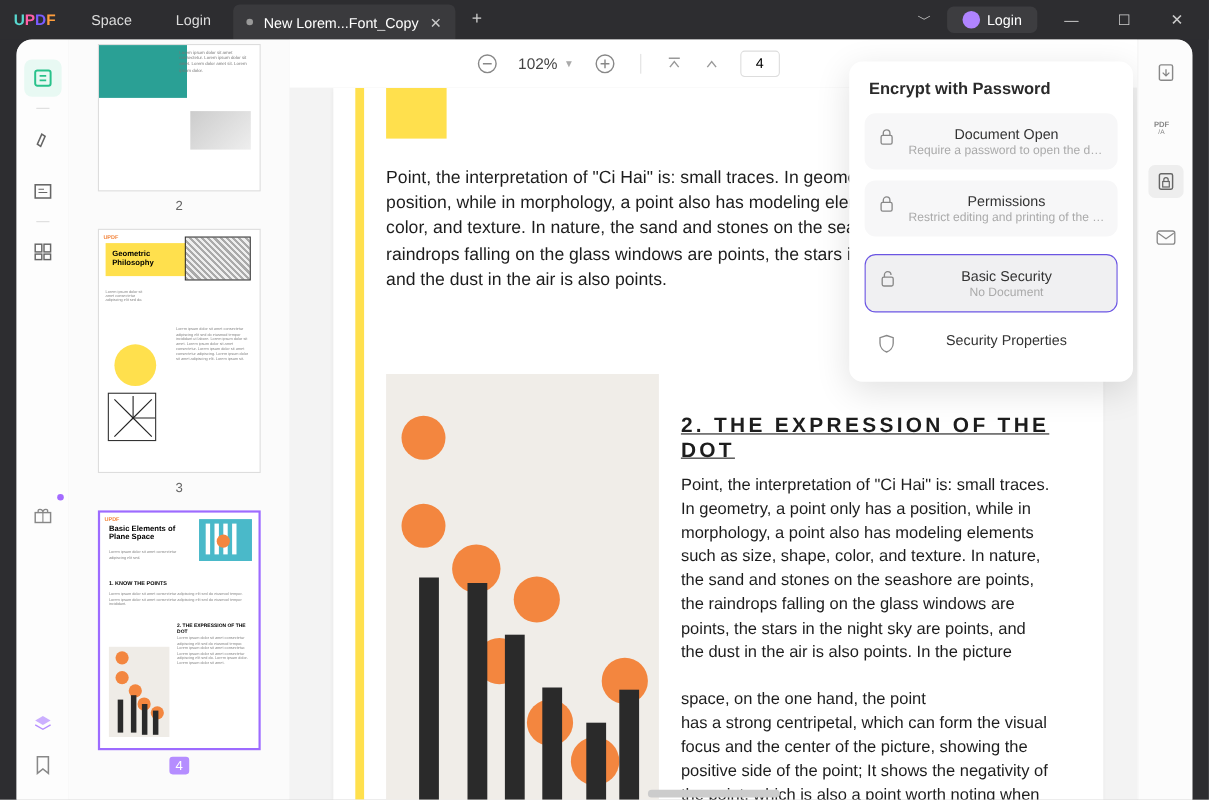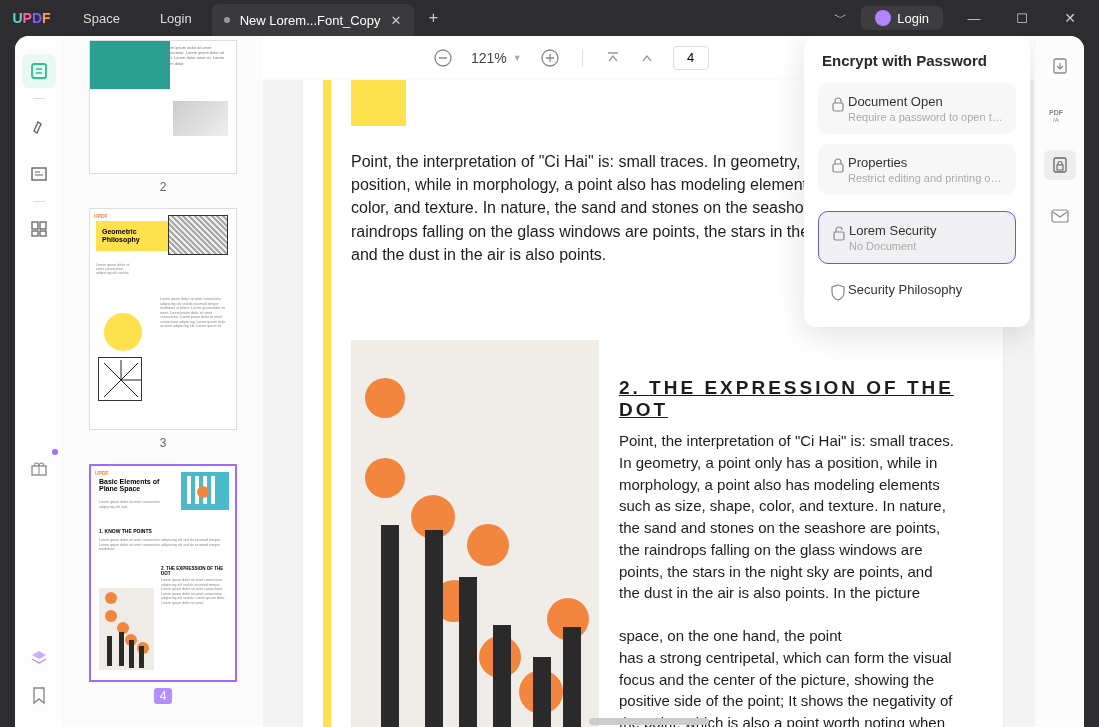--- a/index.html
+++ b/index.html
@@ -58,23 +58,23 @@
   .bar{position:absolute;background:#2a2a2a;}
   
   .yellowhead{position:absolute;left:48px;top:0;width:55px;height:46px;background:#ffe04d;}
   
   
   .rightrail{width:50px;background:#fcfcfc;display:flex;flex-direction:column;align-items:center;padding-top:18px;gap:24px;border-left:1px solid rgba(0,0,0,0.03);}
   .rtool{width:26px;height:24px;display:flex;align-items:center;justify-content:center;color:#888;}
   .rtool.active{background:#eee;border-radius:6px;padding:4px;width:32px;height:30px;}
   
   
-  .panel{position:absolute;right:4px;top:0;width:226px;background:#fff;border-radius:12px;box-shadow:0 8px 32px rgba(0,0,0,0.12);z-index:30;padding:16px 14px 18px;}
+  .panel{position:absolute;right:4px;top:20px;width:258px;background:#fff;border-radius:12px;box-shadow:0 8px 32px rgba(0,0,0,0.12);z-index:30;padding:16px 14px 18px;}
   .panel h3{font-size:15px;font-weight:700;color:#2a2a2a;margin-bottom:14px;padding-left:4px;}
-  .pitem{display:flex;gap:0;background:#f7f7f8;border-radius:10px;padding:11px 12px;margin-bottom:10px;align-items:flex-start;}
+  .pitem{display:flex;gap:10px;background:#f7f7f8;border-radius:10px;padding:11px 12px;margin-bottom:10px;align-items:flex-start;text-align:center;}
   .pitem.sel{border:1.5px solid #6b55e3;background:#f0f0f2;}
   .pitem .picon{width:18px;flex-shrink:0;color:#888;margin-top:1px;}
   .pitem .ptext{flex:1;min-width:0;}
   .pitem .ptitle{font-size:13px;color:#333;font-weight:500;}
   .pitem .psub{font-size:11px;color:#aaa;margin-top:2px;white-space:nowrap;overflow:hidden;text-overflow:ellipsis;}
   .pitem.simple{background:transparent;padding:8px 12px;margin-bottom:0;}
   
   
   .sb-bottom{position:absolute;bottom:2px;left:50%;transform:translateX(-50%);width:120px;height:7px;background:#ccc;border-radius:4px;}
   
@@ -256,21 +256,21 @@
   <div class="canvas">
     <div class="topbar">
       <div class="centerctrls">
         <div>
             <svg width="20" height="20">
               <circle cx="10" cy="10" r="8" fill="none" stroke="#888" stroke-width="1.3"></circle>
               <line x1="6" y1="10" x2="14" y2="10" stroke="#888" stroke-width="1.3"></line>
             </svg>
           </div>
         <div class="zoompct">
-            <span>121%</span>
+            <span>102%</span>
             <span style="font-size:9px;color:#aaa;">▼</span>
           </div>
         <div>
             <svg width="20" height="20">
               <circle cx="10" cy="10" r="8" fill="none" stroke="#888" stroke-width="1.3"></circle>
               <line x1="6" y1="10" x2="14" y2="10" stroke="#888" stroke-width="1.3"></line>
               <line x1="10" y1="6" x2="10" y2="14" stroke="#888" stroke-width="1.3"></line>
             </svg>
           </div>
         <div class="vline"></div>
@@ -330,45 +330,45 @@
         </div>
       </div>
       <div class="pitem">
         <div class="picon">
             <svg width="16" height="18">
               <rect x="3" y="8" width="10" height="8" rx="1.5" fill="none" stroke="#888" stroke-width="1.2"></rect>
               <path d="M5 8 V6 a3 3 0 0 1 6 0 V8" fill="none" stroke="#888" stroke-width="1.2"></path>
             </svg>
           </div>
         <div class="ptext">
-          <div class="ptitle">Properties</div>
+          <div class="ptitle">Permissions</div>
           <div class="psub">Restrict editing and printing of the document</div>
         </div>
       </div>
       <div style="height:6px;"></div>
       <div class="pitem sel">
         <div class="picon">
             <svg width="16" height="18">
               <rect x="3" y="8" width="10" height="8" rx="1.5" fill="none" stroke="#888" stroke-width="1.2"></rect>
               <path d="M5 8 V6 a3 3 0 0 1 6 0" fill="none" stroke="#888" stroke-width="1.2"></path>
             </svg>
           </div>
         <div class="ptext">
-          <div class="ptitle">Lorem Security</div>
+          <div class="ptitle">Basic Security</div>
           <div class="psub">No Document</div>
         </div>
       </div>
       <div class="pitem simple">
         <div class="picon">
             <svg width="16" height="18">
               <path d="M8 2 L14 4 V9 C14 13 11 16 8 17 C5 16 2 13 2 9 V4 Z" fill="none" stroke="#888" stroke-width="1.2"></path>
             </svg>
           </div>
         <div class="ptext">
-          <div class="ptitle">Security Philosophy</div>
+          <div class="ptitle">Security Properties</div>
         </div>
       </div>
     </div>
 
     <div class="sb-bottom"></div>
   </div>
 
   <div class="rightrail">
     <div class="rtool">
         <svg width="20" height="20">

